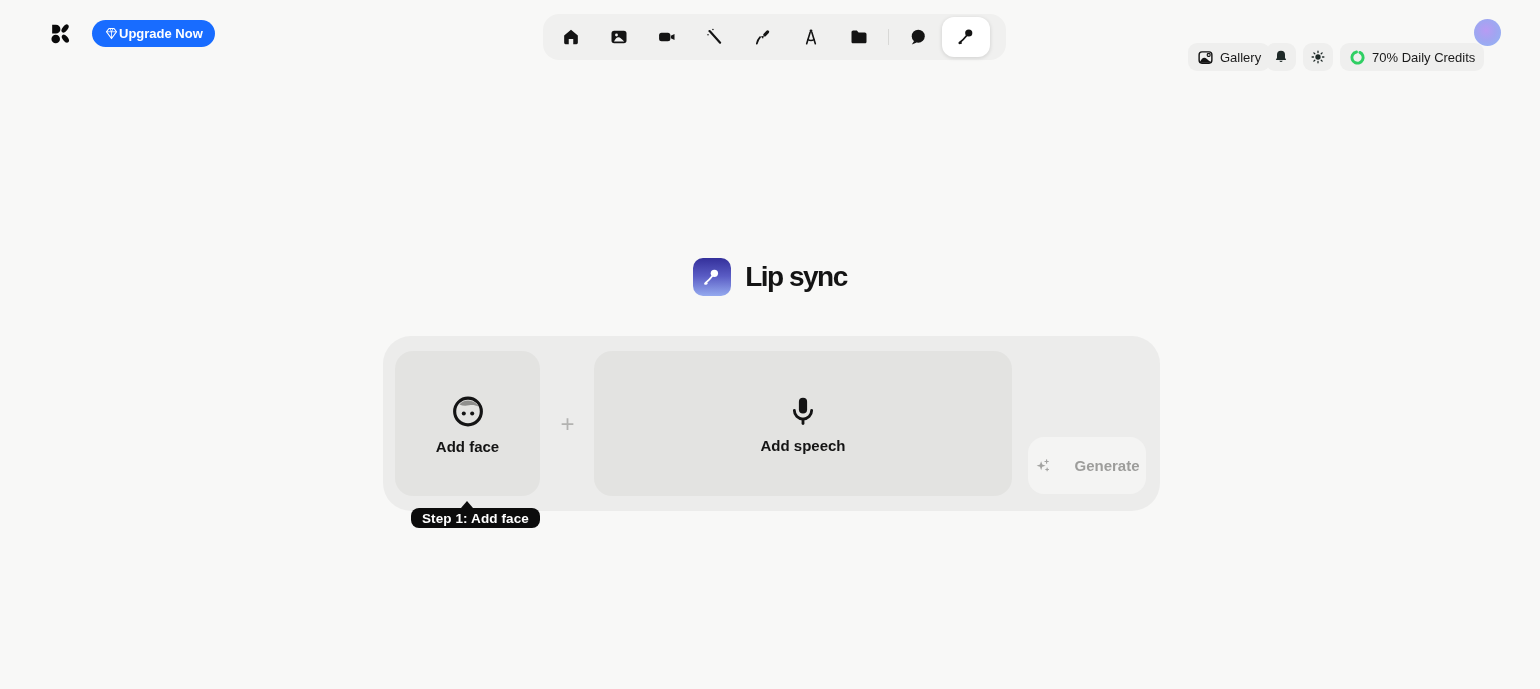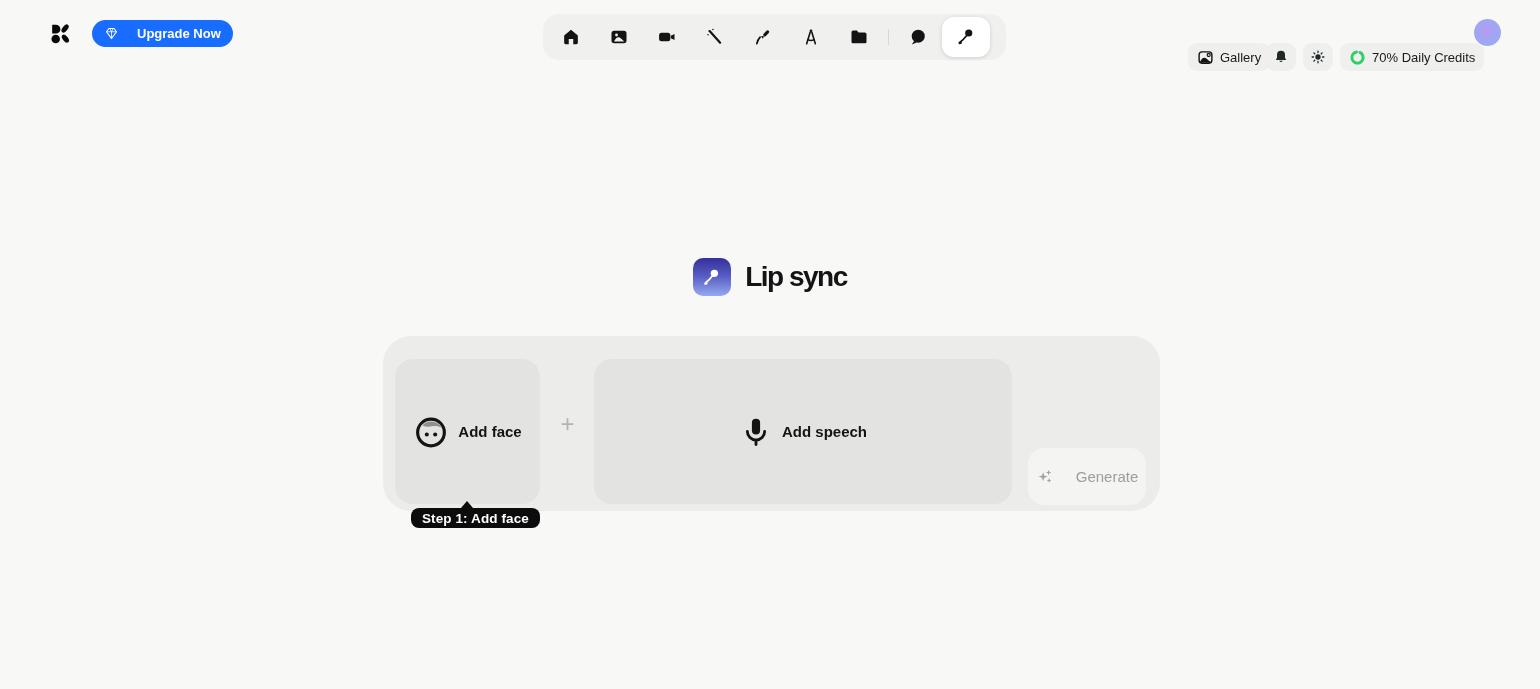--- a/index.html
+++ b/index.html
@@ -11,21 +11,21 @@
     color:#141414;
     overflow:hidden;
   }
   svg { display:block; }
 
   
   .logo { position:absolute; left:48px; top:21px; width:25px; height:25px; }
 
   .upgrade-btn {
     position:absolute; left:92px; top:20px; height:27px;
-    display:flex; align-items:center; gap:18px; padding:0 12px;
+    display:flex; align-items:center; gap:0; padding:0 12px;
     background:#186cff; border:none; border-radius:14px;
     color:#fff; font-size:13px; font-weight:700; cursor:pointer;
     font-family:"Liberation Sans", sans-serif;
   }
 
   .toolbar {
     position:absolute; left:543px; top:14px; width:463px; height:46px;
     background:#f0f0ef; border-radius:16px;
     display:flex; align-items:center; padding:0 4px;
   }
@@ -66,38 +66,38 @@
     display:flex; align-items:center; justify-content:center;
   }
   .page-title { font-size:28px; font-weight:700; letter-spacing:-1.5px; color:#141414; }
 
   
   .panel {
     position:absolute; left:383px; top:336px; width:777px; height:175px;
     background:#ececeb; border-radius:28px;
   }
   .card {
-    position:absolute; top:23px; height:145px; border-radius:18px;
+    position:absolute; top:15px; height:145px; border-radius:18px;
     background:#e3e3e1; border:none; cursor:pointer;
-    display:flex; flex-direction:row; align-items:center; justify-content:center; gap:9px;
+    display:flex; flex-direction:column; align-items:center; justify-content:center; gap:9px;
     font-family:"Liberation Sans", sans-serif;
   }
   .add-face-card { left:12px; width:145px; }
   .add-speech-card { left:211px; width:418px; }
   .card-label { font-size:15px; font-weight:600; color:#141414; }
   .plus-sep {
     position:absolute; left:172px; top:15px; width:25px; height:145px;
     display:flex; align-items:center; justify-content:center;
     color:#b3b3b1; font-size:24px; font-weight:400;
   }
   .generate-btn {
-    position:absolute; left:645px; top:112px; width:118px; height:57px;
+    position:absolute; left:645px; top:101px; width:118px; height:57px;
     border-radius:16px; background:#f4f4f3; border:none;
     display:flex; align-items:center; justify-content:center; gap:22px;
-    font-size:15px; font-weight:400; color:#9d9d9b; cursor:default;
+    font-size:15px; font-weight:700; color:#9d9d9b; cursor:default;
     font-family:"Liberation Sans", sans-serif;
   }
 
   
   .tooltip {
     position:absolute; left:411px; top:508px; height:20px;
     background:#0c0c0c; color:#fff; border-radius:8px;
     display:flex; align-items:center; padding:0 11px;
     font-size:13.5px; font-weight:700; letter-spacing:.1px;
   }

